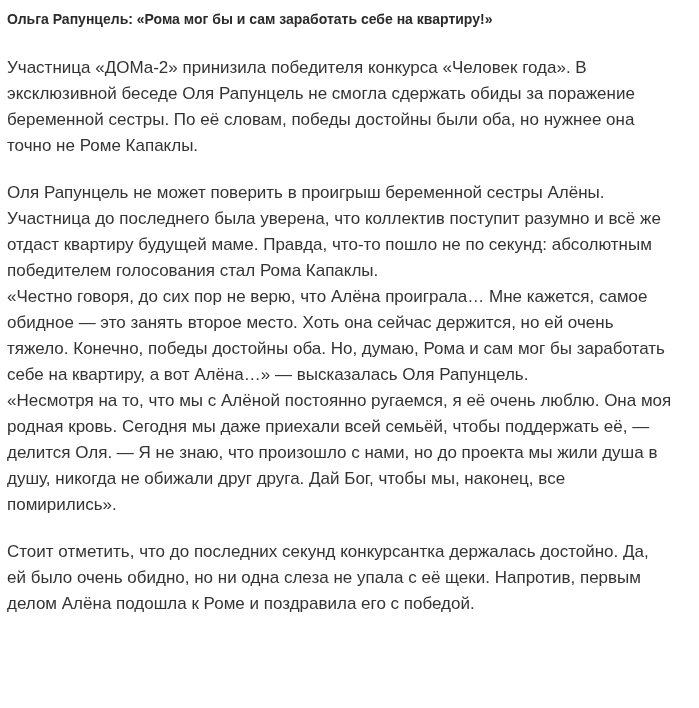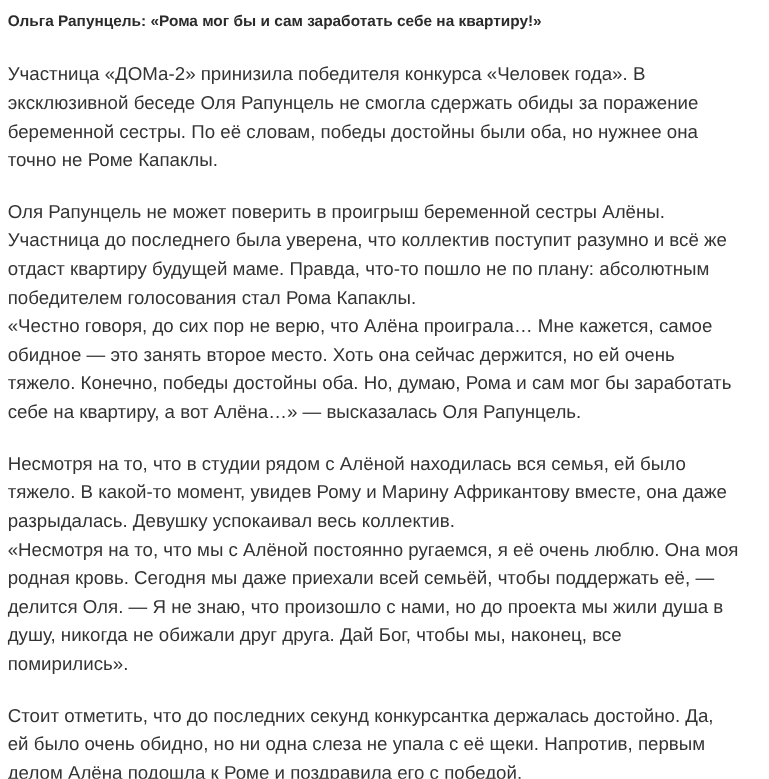--- a/index.html
+++ b/index.html
@@ -45,31 +45,28 @@
 <div class="article">
   <h1 class="article-title">Ольга Рапунцель: «Рома мог бы и сам заработать себе на квартиру!»</h1>
 
   <p class="para">Участница «ДОМа-2» принизила победителя конкурса «Человек года». В
 эксклюзивной беседе Оля Рапунцель не смогла сдержать обиды за поражение
 беременной сестры. По её словам, победы достойны были оба, но нужнее она
 точно не Роме Капаклы.</p>
 
   <p class="para gap">Оля Рапунцель не может поверить в проигрыш беременной сестры Алёны.
 Участница до последнего была уверена, что коллектив поступит разумно и всё же
-отдаст квартиру будущей маме. Правда, что-то пошло не по плану: абсолютным
+отдаст квартиру будущей маме. Правда, что-то пошло не по секунд: абсолютным
 победителем голосования стал Рома Капаклы.</p>
 
   <p class="para">«Честно говоря, до сих пор не верю, что Алёна проиграла… Мне кажется, самое
 обидное — это занять второе место. Хоть она сейчас держится, но ей очень
 тяжело. Конечно, победы достойны оба. Но, думаю, Рома и сам мог бы заработать
 себе на квартиру, а вот Алёна…» — высказалась Оля Рапунцель.</p>
 
-  <p class="para gap">Несмотря на то, что в студии рядом с Алёной находилась вся семья, ей было
-тяжело. В какой-то момент, увидев Рому и Марину Африкантову вместе, она даже
-разрыдалась. Девушку успокаивал весь коллектив.</p>
 
   <p class="para">«Несмотря на то, что мы с Алёной постоянно ругаемся, я её очень люблю. Она моя
 родная кровь. Сегодня мы даже приехали всей семьёй, чтобы поддержать её, —
 делится Оля. — Я не знаю, что произошло с нами, но до проекта мы жили душа в
 душу, никогда не обижали друг друга. Дай Бог, чтобы мы, наконец, все
 помирились».</p>
 
   <p class="para gap">Стоит отметить, что до последних секунд конкурсантка держалась достойно. Да,
 ей было очень обидно, но ни одна слеза не упала с её щеки. Напротив, первым
 делом Алёна подошла к Роме и поздравила его с победой.</p>

